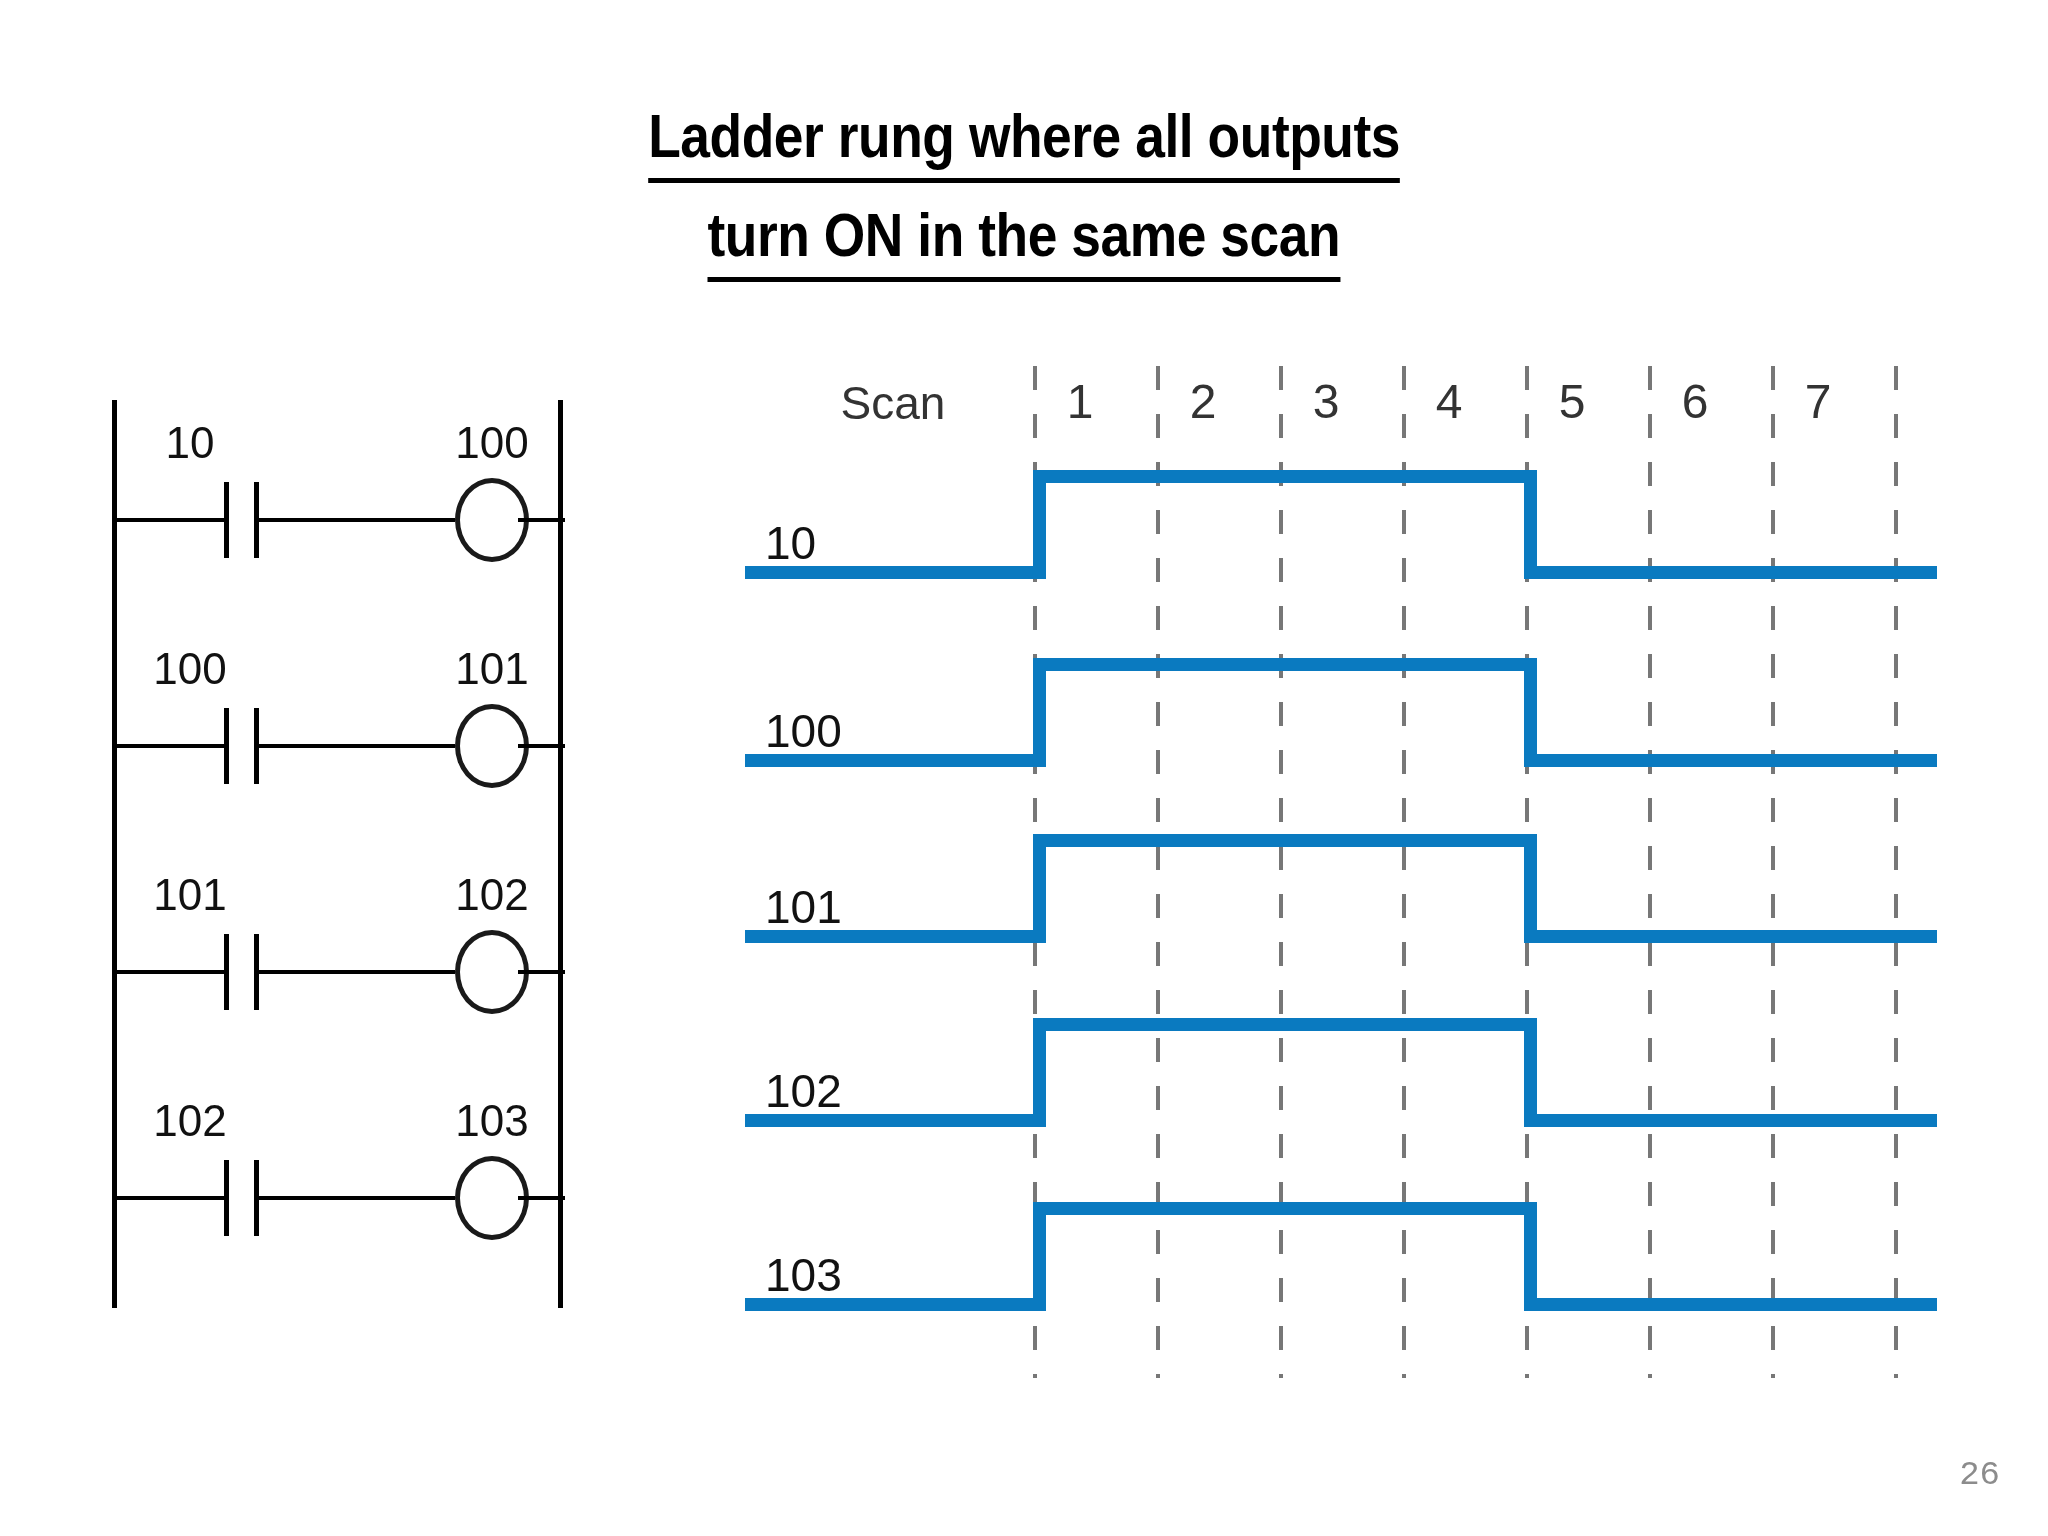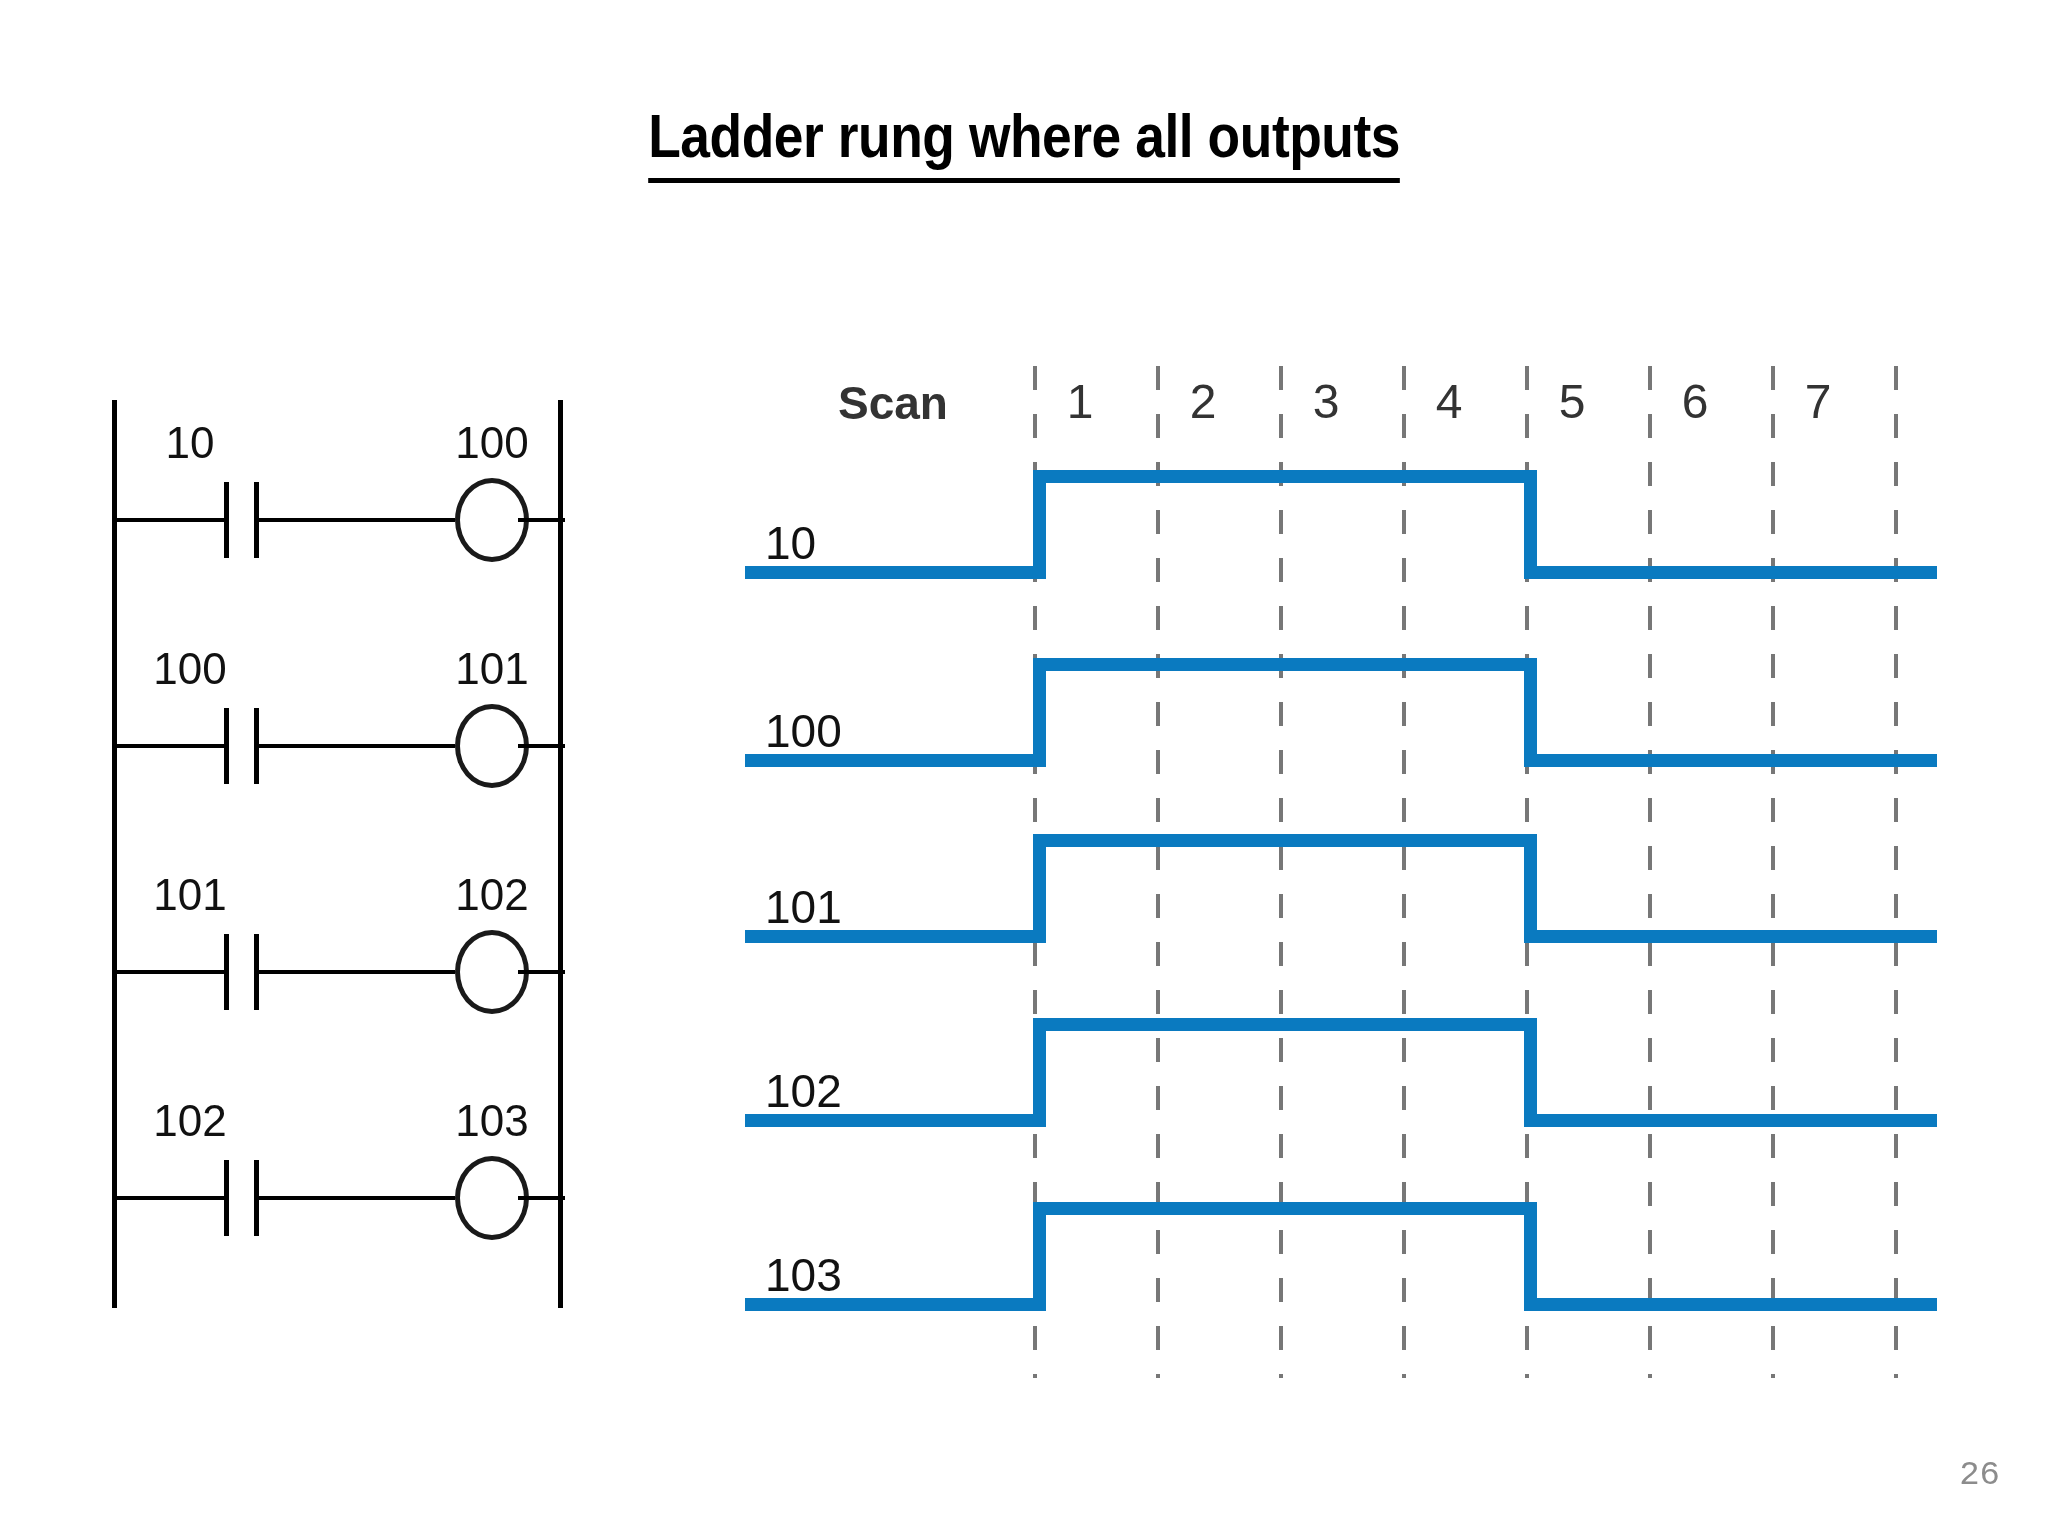--- a/index.html
+++ b/index.html
@@ -141,21 +141,20 @@
   }
   #scan-word {
     position: absolute;
     left: 148px;
     top: 6px;
     transform: translateX(-50%);
     font-family: "Liberation Sans", sans-serif;
     font-size: 46px;
     color: #333333;
     white-space: nowrap;
-    font-weight: bold;
   }
   .scan-num {
     position: absolute;
     top: 4px;
     transform: translateX(-50%);
     font-family: "Liberation Sans", sans-serif;
     font-size: 48px;
     color: #333333;
   }
 
@@ -206,20 +205,23 @@
 </style>
 </head>
 <body>
 
 <div id="slide">
 
   <div id="title-block">
     <div class="title-row">
       <span class="title-line">Ladder rung where all outputs</span>
     </div>
+    <div class="title-row">
+      <span class="title-line">turn ON in the same scan</span>
+    </div>
   </div>
 
   <div id="ladder">
     <div class="rail rail-left"></div>
     <div class="rail rail-right"></div>
 
     <div class="rung" style="top:0px;">
       <div class="rung-label label-contact">10</div>
       <div class="rung-label label-coil">100</div>
       <div class="rung-wire-a"></div>

